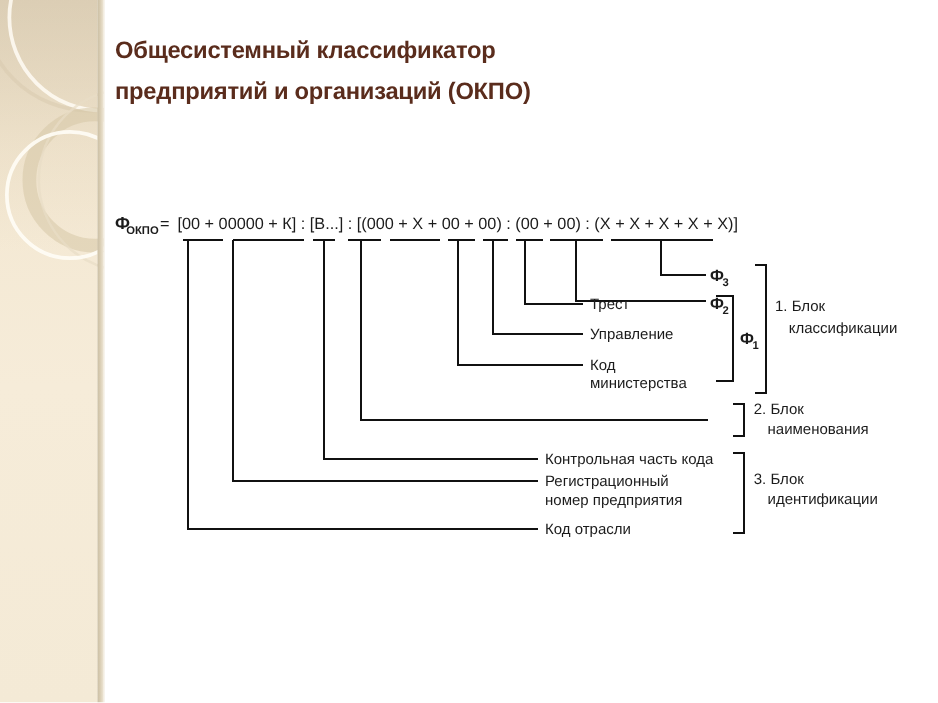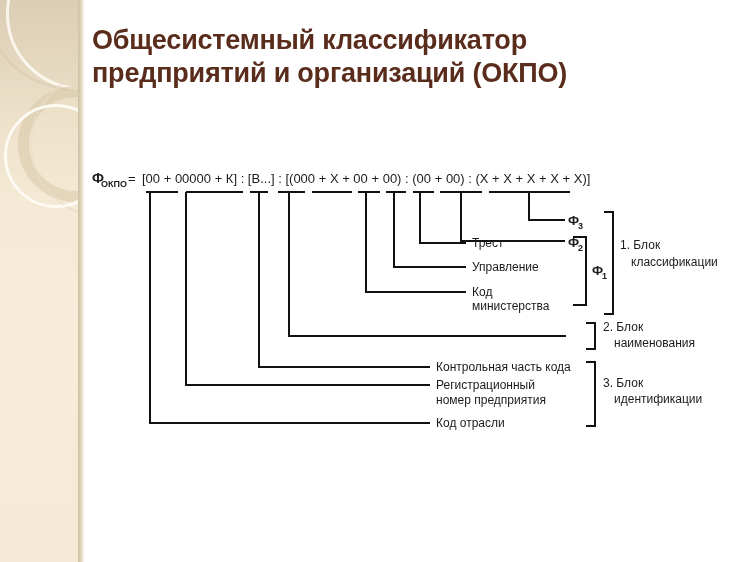--- a/index.html
+++ b/index.html
@@ -41,21 +41,21 @@
   #sidebar .ringB{left:-16px;top:-86px;width:176px;height:176px;border-color:rgba(216,203,174,.55);}
   #sidebar .ringC{left:18px;top:86px;width:116px;height:116px;border:11px solid rgba(214,199,166,.55);}
   #sidebar .ringD{left:4px;top:104px;width:104px;height:104px;border:3px solid rgba(255,253,246,.9);}
   #sidebar .ringE{left:30px;top:70px;width:148px;height:148px;border:2px solid rgba(232,221,198,.7);}
 
   
   #title{
     position:absolute;left:92px;top:24px;width:650px;
     color:#5a2c1c;
     font-weight:bold;
-    font-size:27px;
+    font-size:19px;
     line-height:33px;
     letter-spacing:-0.2px;
     white-space:pre-line;
   }
 
   
   #diagram{
     position:absolute;left:0;top:0;width:750px;height:562px;
     pointer-events:none;
   }

